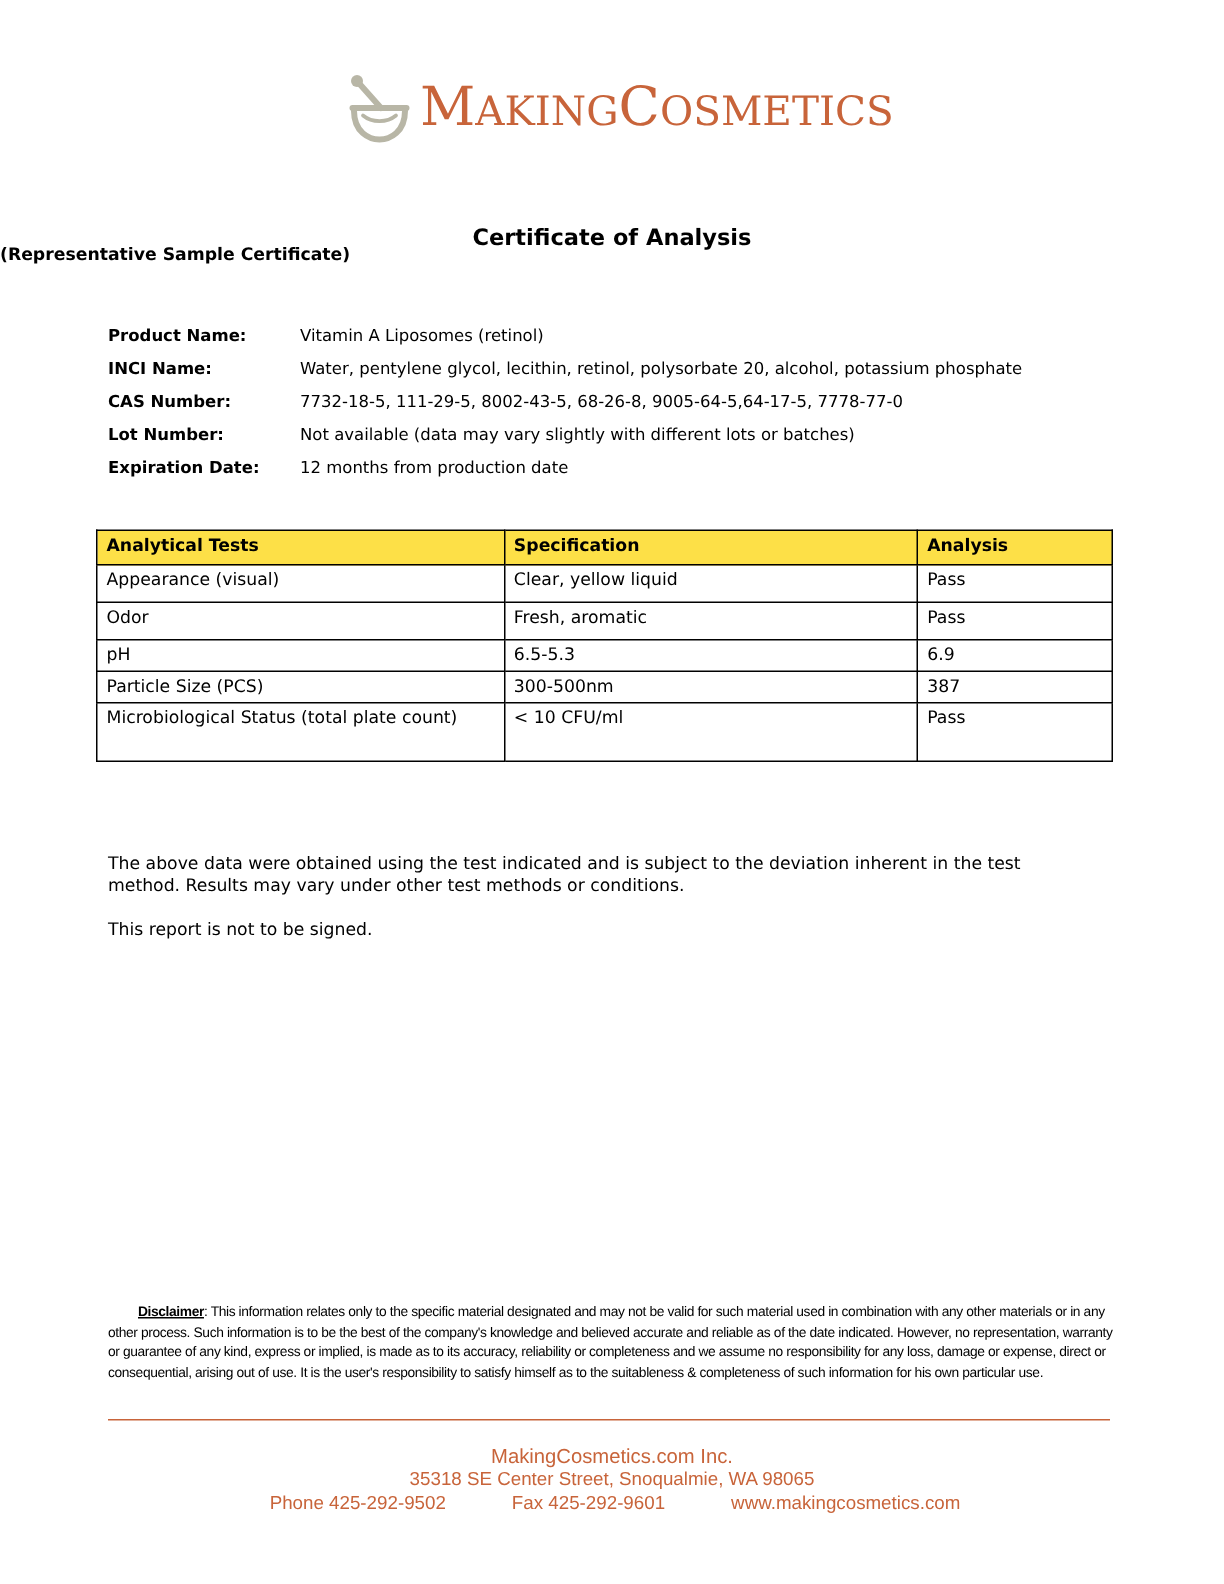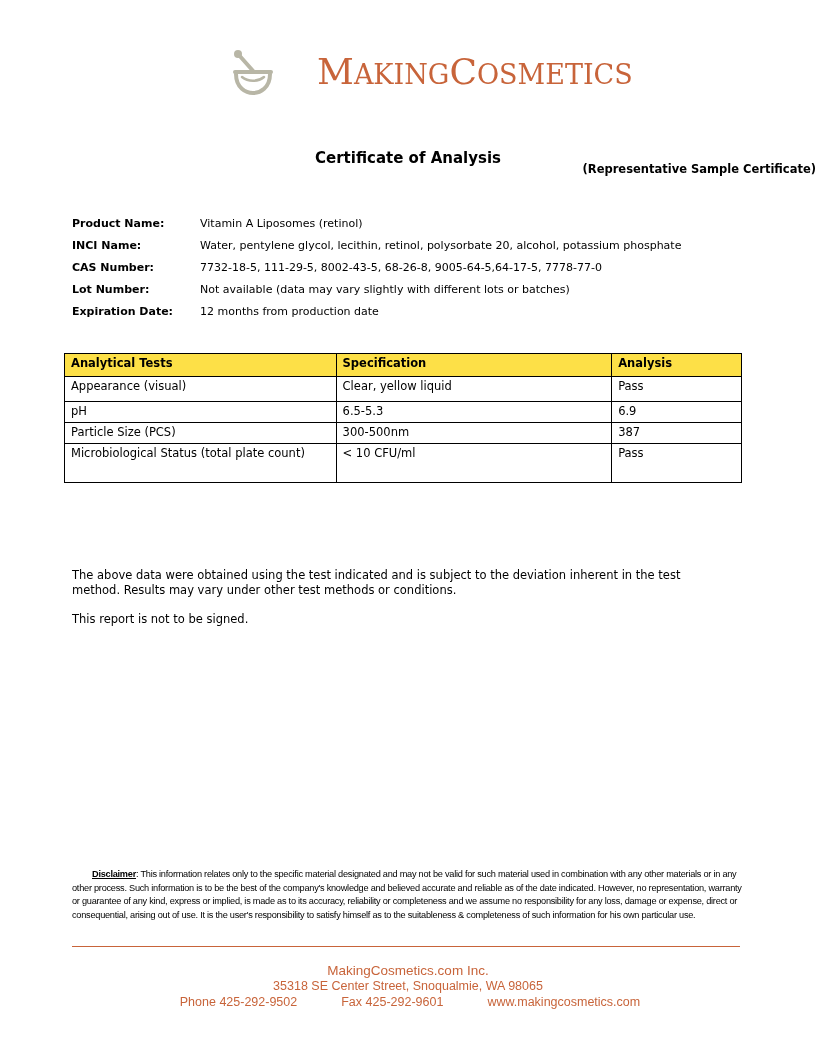--- a/index.html
+++ b/index.html
@@ -15,21 +15,20 @@
       font-family: "DejaVu Sans", sans-serif;
       color: #000;
     }
     .logo {
       position: absolute;
       top: 40px;
       left: 230px;
       height: 56px;
       display: flex;
       align-items: flex-end;
-      gap: 37px;
     }
     .logo-icon {
       width: 46px;
       height: 50px;
       margin-right: 4px;
     }
     .logo-text {
       font-family: "DejaVu Serif", serif;
       color: #c8643a;
       font-size: 27px;
@@ -47,21 +46,21 @@
       text-align: center;
       font-weight: bold;
       font-size: 15px;
       margin-top: 21px;
     }
     .subtitle {
       position: absolute;
       top: 162px;
       left: 0;
       width: 816px;
-      text-align: right;
+      text-align: left;
       font-weight: bold;
       font-size: 11.5px;
     }
     .info {
       position: absolute;
       top: 216px;
       left: 72px;
       font-size: 11px;
     }
     .info-row {
@@ -207,20 +206,25 @@
       <th>Specification</th>
       <th>Analysis</th>
     </tr>
   </thead>
   <tbody>
     <tr class="r-tall">
       <td>Appearance (visual)</td>
       <td>Clear, yellow liquid</td>
       <td>Pass</td>
     </tr>
+    <tr class="r-tall">
+      <td>Odor</td>
+      <td>Fresh, aromatic</td>
+      <td>Pass</td>
+    </tr>
     <tr class="r-short">
       <td>pH</td>
       <td>6.5-5.3</td>
       <td>6.9</td>
     </tr>
     <tr class="r-short">
       <td>Particle Size (PCS)</td>
       <td>300-500nm</td>
       <td>387</td>
     </tr>

